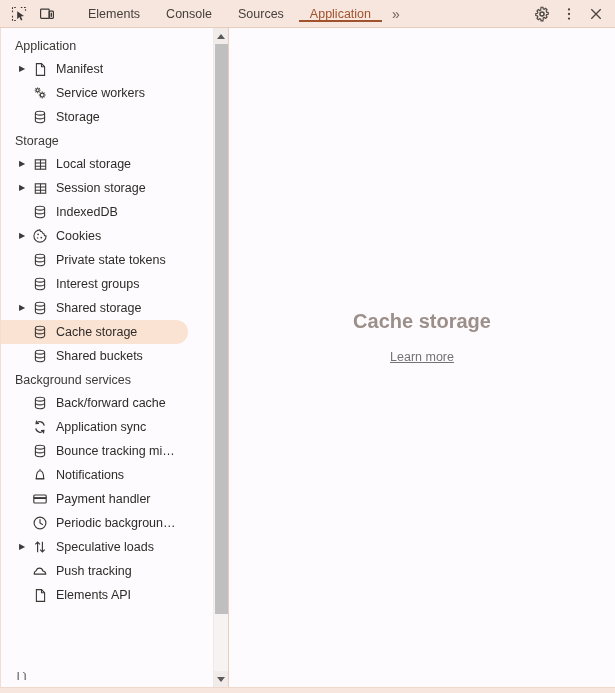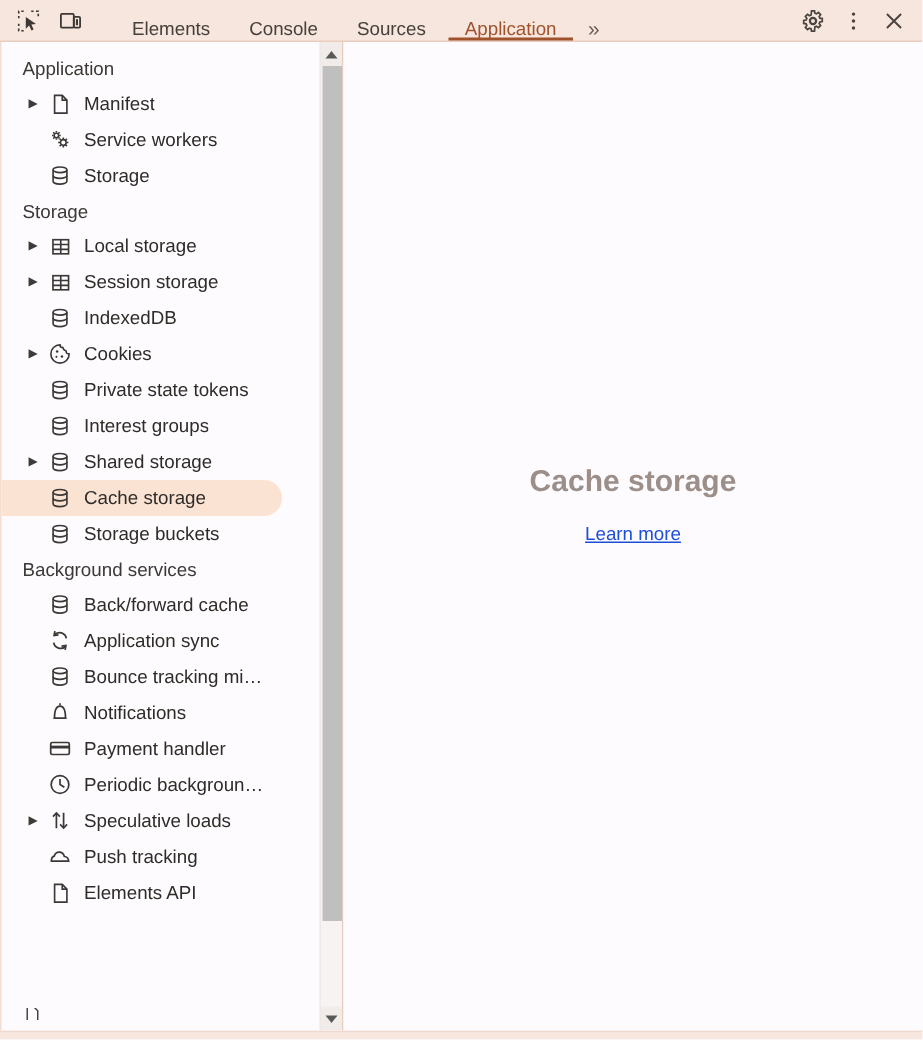--- a/index.html
+++ b/index.html
@@ -18,21 +18,21 @@
     flex-direction: column;
   }
 
   
   .toolbar {
     height: 28px;
     min-height: 28px;
     background: #f7e6dd;
     border-bottom: 1px solid #e8cdbe;
     display: flex;
-    align-items: flex-end;
+    align-items: center;
     position: relative;
   }
   .tb-left {
     display: flex;
     align-items: center;
     padding-left: 6px;
     gap: 2px;
   }
   .tb-icon-btn {
     width: 26px; height: 26px;
@@ -205,21 +205,21 @@
     margin-top: -40px;
   }
   .empty-title {
     font-size: 20px;
     color: #9c8f8a;
     font-weight: bold;
     margin-bottom: 14px;
   }
   .empty-link {
     font-size: 12.5px;
-    color: #1d4ed8;
+    color: #737373;
     text-decoration: underline;
     cursor: pointer;
   }
 
   
   .bottom-strip {
     height: 6px;
     min-height: 6px;
     background: #f7e6dd;
     border-top: 1px solid #efd9cc;
@@ -467,21 +467,21 @@
           <span class="twisty empty">▶</span>
           <span class="ic">
             <svg width="16" height="16" viewBox="0 0 16 16">
               <g fill="none" stroke="#3c3836" stroke-width="1.1">
                 <ellipse cx="8" cy="4.2" rx="4.6" ry="1.9"></ellipse>
                 <path d="M3.4 4.2v7.6c0 1.05 2.06 1.9 4.6 1.9s4.6-.85 4.6-1.9V4.2"></path>
                 <path d="M3.4 8c0 1.05 2.06 1.9 4.6 1.9s4.6-.85 4.6-1.9"></path>
               </g>
             </svg>
           </span>
-          <span class="lbl">Storage buckets</span>
+          <span class="lbl">Shared buckets</span>
         </div>
 
         <div class="section-title">Background services</div>
 
         <div class="tree-item">
           <span class="twisty empty">▶</span>
           <span class="ic">
             <svg width="16" height="16" viewBox="0 0 16 16">
               <g fill="none" stroke="#3c3836" stroke-width="1.1">
                 <ellipse cx="8" cy="4.2" rx="4.6" ry="1.9"></ellipse>

